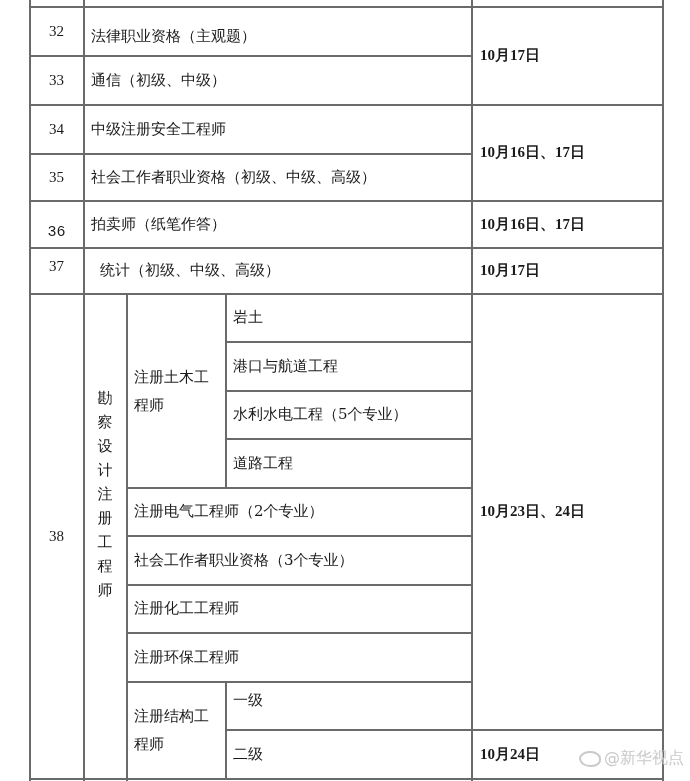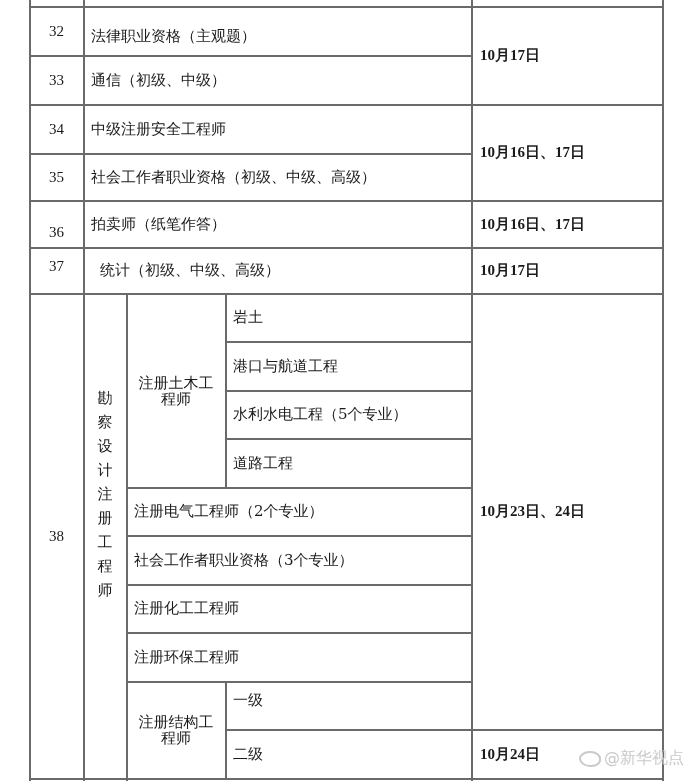--- a/index.html
+++ b/index.html
@@ -7,21 +7,21 @@
          font-family: "DejaVu Serif", "Liberation Serif", serif; color:#1a1a1a; }
   .ln { position:absolute; background:#6a6a6a; }
   .h { height:1.5px; }
   .v { width:1.5px; }
   .cell { position:absolute; display:flex; align-items:center; font-size:15px; line-height:1; white-space:nowrap; }
   .num { justify-content:center; font-family:"Liberation Serif", serif; font-size:15px; }
   .txt { padding-left:7px; }
   .date { padding-left:8px; font-family:"Liberation Serif", serif; font-weight:bold; font-size:15px; }
   .vert { position:absolute; display:flex; flex-direction:column; align-items:center; font-size:15px; }
   .vert span { display:block; height:24px; line-height:24px; }
-  .wrap { white-space:normal; line-height:16px; align-items:center;text-align:center; }
+  .wrap { white-space:normal; line-height:28px; align-items:center; }
   .watermark { position:absolute; right:6px; top:748px; font-family:"DejaVu Sans", sans-serif; font-size:16px;
                color:#c9c9c9; display:flex; align-items:center; gap:3px; }
   .wm-icon { width:22px; height:16px; border:2px solid #c9c9c9; border-radius:50% 50% 45% 55%; box-sizing:border-box; position:relative; }
 </style>
 </head>
 <body>
 
 <div>
 
   <div class="ln v" style="left:29px;top:0;height:781px;"></div>
@@ -65,21 +65,21 @@
 <div class="cell date" style="left:472px;width:190px;top:7px;height:97px;">10月17日</div>
 
 <div class="cell num" style="left:30px;width:53px;top:105px;height:48px;">34</div>
 <div class="cell txt" style="left:84px;width:380px;top:105px;height:48px;">中级注册安全工程师</div>
 
 <div class="cell num" style="left:30px;width:53px;top:154px;height:46px;">35</div>
 <div class="cell txt" style="left:84px;width:380px;top:154px;height:46px;border-radius:11px;">社会工作者职业资格（初级、中级、高级）</div>
 
 <div class="cell date" style="left:472px;width:190px;top:105px;height:95px;">10月16日、17日</div>
 
-<div class="cell num" style="left:30px;width:53px;top:201px;height:62px;">36</div>
+<div class="cell num" style="left:30px;width:53px;top:201px;height:62px;font-family:Liberation Mono, monospace;">36</div>
 <div class="cell txt" style="left:84px;width:380px;top:201px;height:46px;">拍卖师（纸笔作答）</div>
 <div class="cell date" style="left:472px;width:190px;top:201px;height:46px;">10月16日、17日</div>
 
 <div class="cell num" style="left:30px;width:53px;top:248px;height:37px;">37</div>
 <div class="cell txt" style="left:84px;width:380px;top:248px;height:45px;padding-left:16px;">统计（初级、中级、高级）</div>
 <div class="cell date" style="left:472px;width:190px;top:248px;height:45px;">10月17日</div>
 
 <div class="cell num" style="left:30px;width:53px;top:294px;height:484px;">38</div>
 
 <div class="vert" style="left:84px;width:42px;top:386px;">

